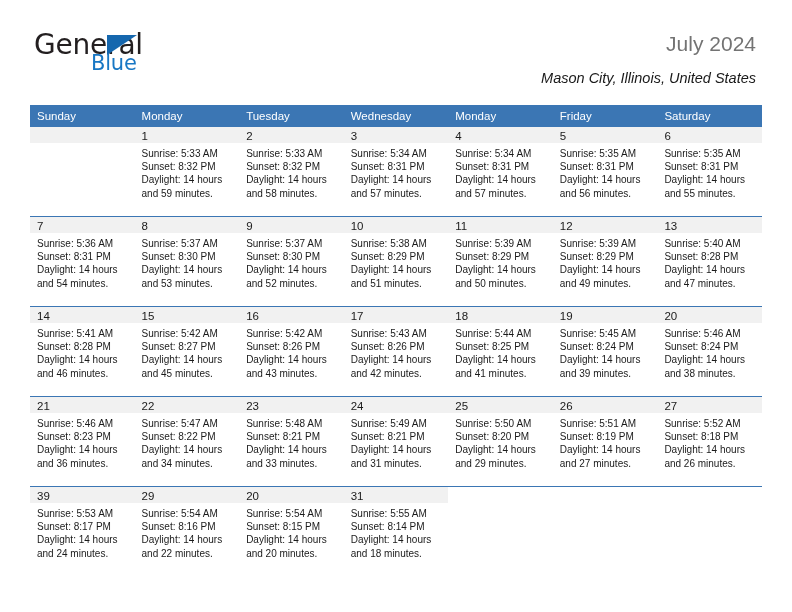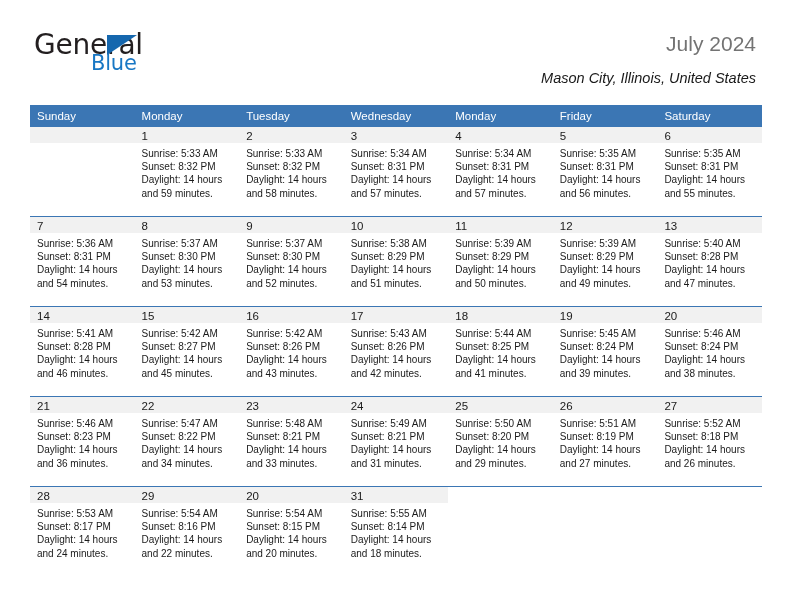--- a/index.html
+++ b/index.html
@@ -497,21 +497,21 @@
                 <div>Sunset: 8:18 PM</div>
                 <div>Daylight: 14 hours</div>
                 <div>and 26 minutes.</div>
               </div>
             </div>
           </td>
         </tr>
         <tr class="week-row">
           <td>
             <div class="cell-inner cell-day">
-              <div class="daynum">28</div>
+              <div class="daynum">39</div>
               <div class="info">
                 <div>Sunrise: 5:53 AM</div>
                 <div>Sunset: 8:17 PM</div>
                 <div>Daylight: 14 hours</div>
                 <div>and 24 minutes.</div>
               </div>
             </div>
           </td>
           <td>
             <div class="cell-inner cell-day">

